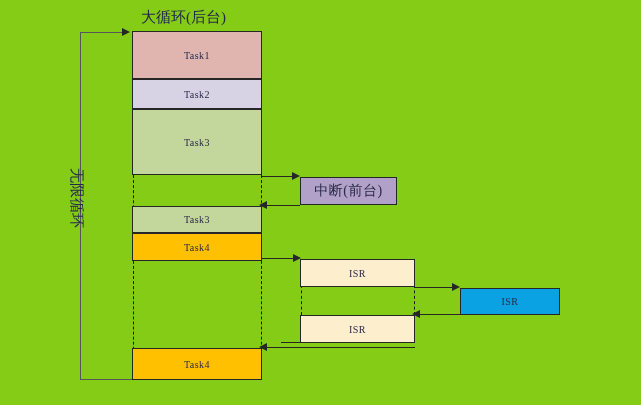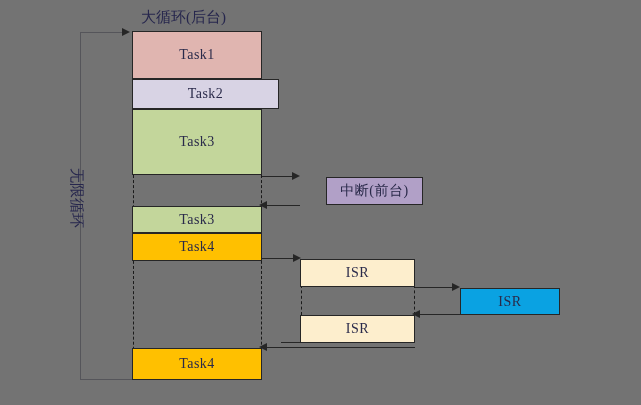--- a/index.html
+++ b/index.html
@@ -1,22 +1,22 @@
 <!DOCTYPE html>
 <html><head>
 <meta charset="utf-8">
 <style>
   html,body{margin:0;padding:0;background:#ffffff;}
   body{width:641px;height:405px;overflow:hidden;
        font-family:"Liberation Serif","DejaVu Serif",serif;color:#1b1b3a;}
-  #stage{position:relative;width:641px;height:405px;background:#737373;}
+  #stage{position:relative;width:641px;height:405px;background:#84cc16;}
 
   .box{position:absolute;box-sizing:border-box;border:1.5px solid #262626;
        display:flex;align-items:center;justify-content:center;
-       font-size:14px;color:#2a2a4a;letter-spacing:.5px;}
+       font-size:10px;color:#2a2a4a;letter-spacing:.5px;}
   .lbl{position:absolute;font-size:15px;color:#26264d;white-space:nowrap;}
   .line{position:absolute;background:#262626;}
   .h{height:1.4px;}
   .v{width:1.4px;}
   .dash{position:absolute;width:0;border-left:1.4px dashed #1a1a1a;}
   .arrow{position:absolute;width:0;height:0;}
   .ar-right{border-top:4.5px solid transparent;border-bottom:4.5px solid transparent;
             border-left:8px solid #262626;}
   .ar-left{border-top:4.5px solid transparent;border-bottom:4.5px solid transparent;
            border-right:8px solid #262626;}
@@ -38,41 +38,41 @@
 
   <div class="vtext" style="left:86px;top:168px;">无限循环</div>
 
   <div class="dash" style="left:133px;top:175px;height:200px;"></div>
   <div class="dash" style="left:261px;top:175px;height:200px;"></div>
 
   <div class="box" style="left:132px;top:31px;width:130px;height:48px;background:#e0b5b0;">
     <span>Task1</span>
   </div>
 
-  <div class="box" style="left:132px;top:79px;width:147px;height:30px;background:#d8d3e4;">
+  <div class="box" style="left:132px;top:79px;width:130px;height:30px;background:#d8d3e4;">
     <span>Task2</span>
   </div>
 
   <div class="box" style="left:132px;top:109px;width:130px;height:66px;background:#c3d69b;">
     <span>Task3</span>
   </div>
 
   <div class="box" style="left:132px;top:206px;width:130px;height:27px;background:#c3d69b;">
     <span>Task3</span>
   </div>
 
   <div class="box" style="left:132px;top:233px;width:130px;height:28px;background:#ffc000;">
     <span>Task4</span>
   </div>
 
   <div class="box" style="left:132px;top:348px;width:130px;height:32px;background:#ffc000;">
     <span>Task4</span>
   </div>
 
-  <div class="box" style="left:300px;top:177px;width:97px;height:28px;background:#b1a0c7;font-size:14px;margin-left:26px;">
+  <div class="box" style="left:300px;top:177px;width:97px;height:28px;background:#b1a0c7;font-size:14px;">
     <span>中断(前台)</span>
   </div>
 
   <div class="line h" style="left:262px;top:176px;width:33px;"></div>
   <div class="arrow ar-right" style="left:292px;top:172px;"></div>
 
   <div class="line h" style="left:266px;top:205px;width:34px;"></div>
   <div class="arrow ar-left" style="left:259px;top:201px;"></div>
 
   <div class="dash" style="left:301px;top:285px;height:30px;"></div>

